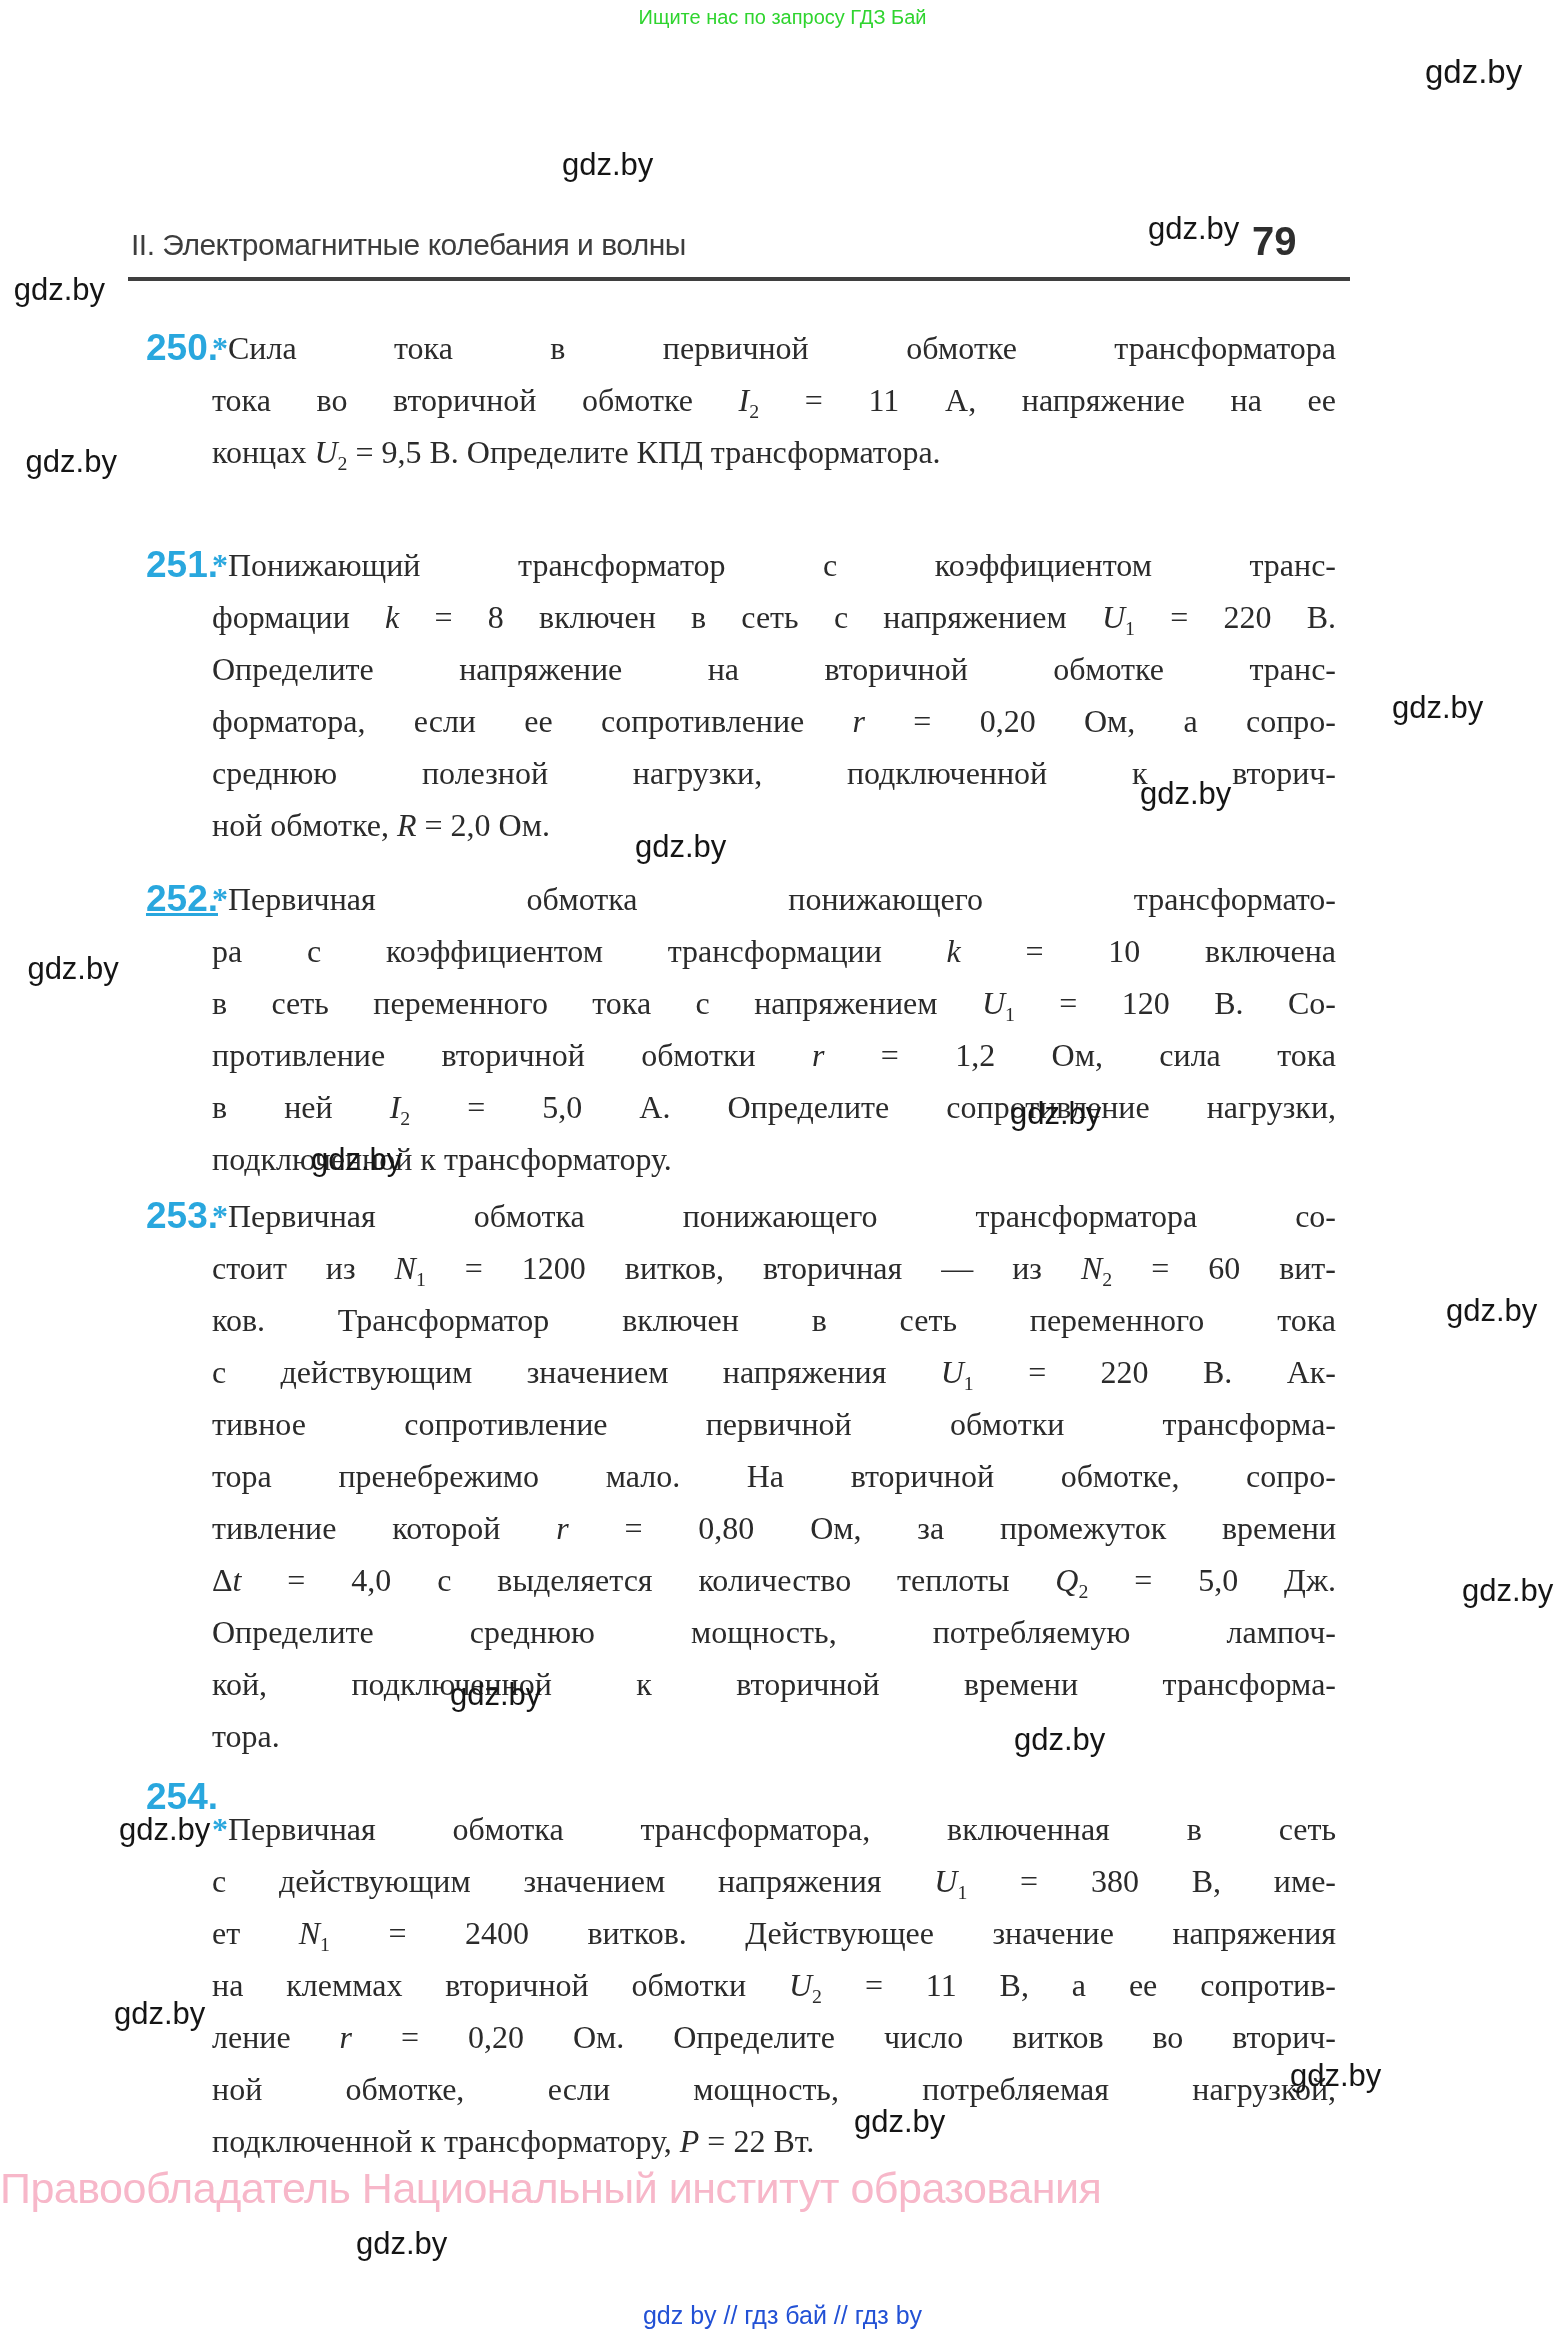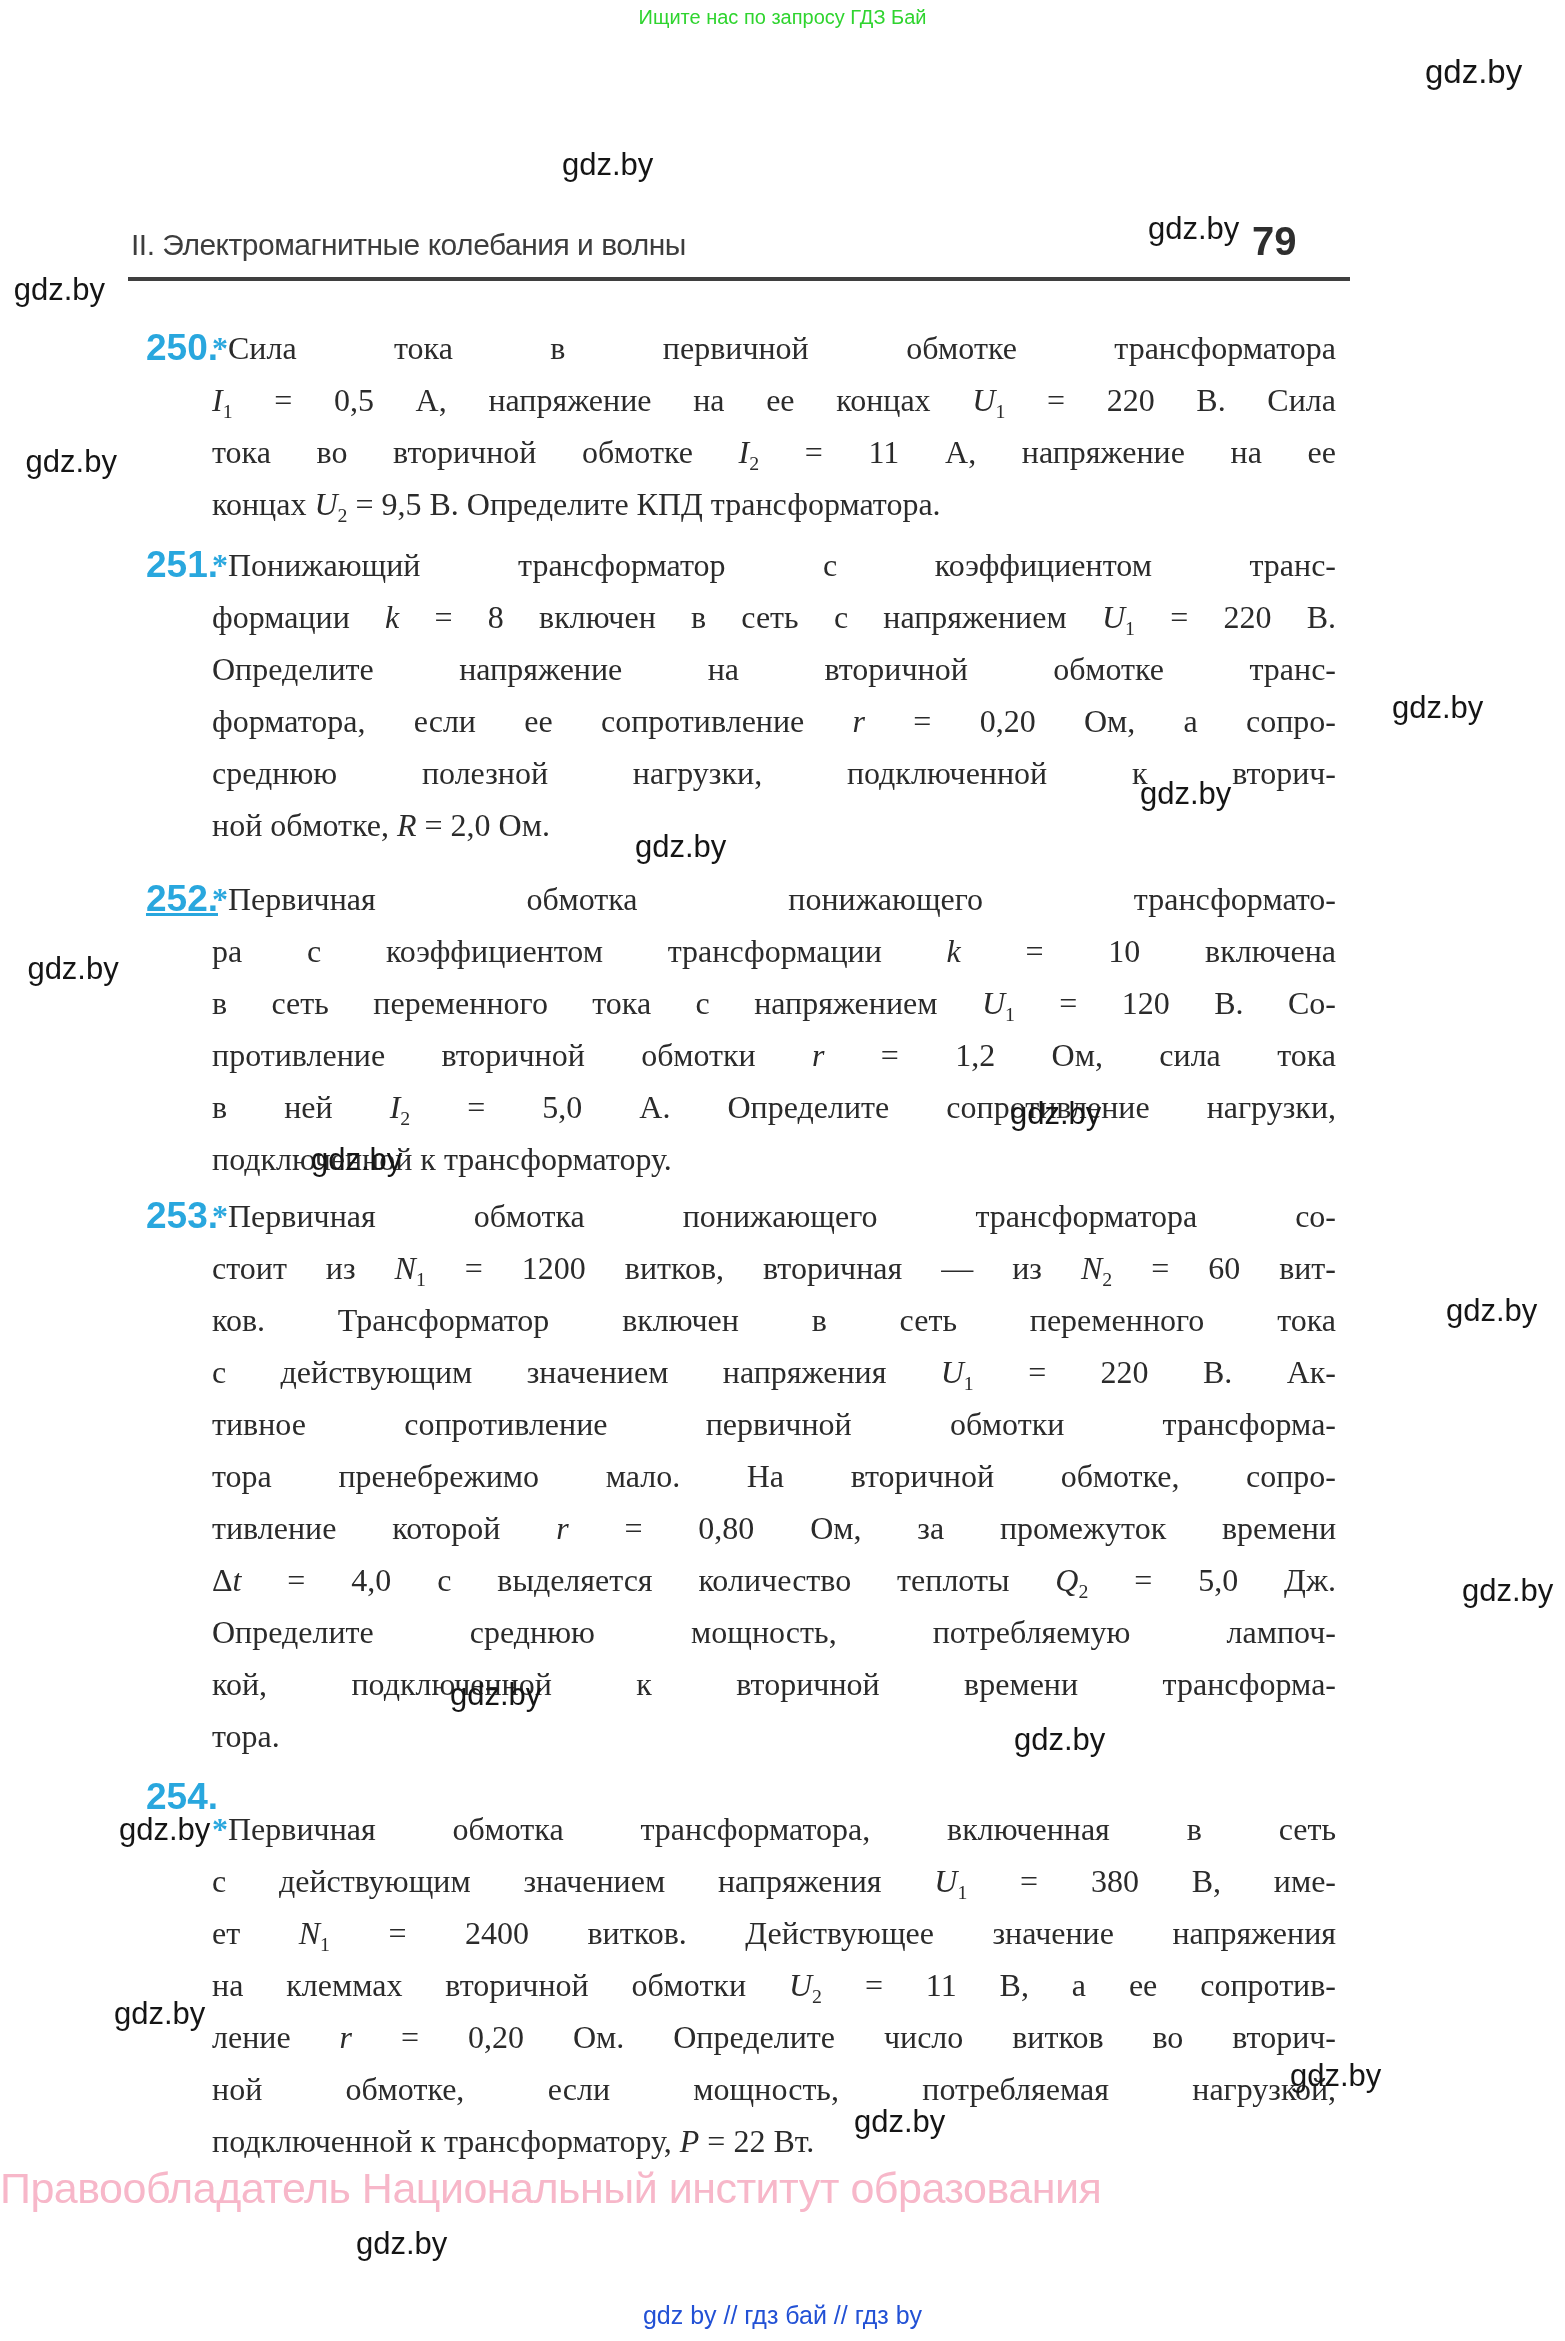--- a/index.html
+++ b/index.html
@@ -48,21 +48,20 @@
   <div class="top-banner">Ищите нас по запросу ГДЗ Бай</div>
 
   <div class="chapter">II. Электромагнитные колебания и волны</div>
   <div class="pagenum">79</div>
   <div class="rule"></div>
 
   <div>
       <div class="pnum" style="top: 322px;">250.</div>
       <div class="ptext" style="top: 322px;">
         <div class="line"><span class="star">*</span>Сила тока в первичной обмотке трансформатора</div>
-        <div class="line"><span class="mvar">I</span><sub>1</sub> = 0,5 А, напряжение на ее концах <span class="mvar">U</span><sub>1</sub> = 220 В. Сила</div>
         <div class="line">тока во вторичной обмотке <span class="mvar">I</span><sub>2</sub> = 11 А, напряжение на ее</div>
         <div class="line last">концах <span class="mvar">U</span><sub>2</sub> = 9,5 В. Определите КПД трансформатора.</div>
       </div>
       <div class="pnum" style="top: 539px;">251.</div>
       <div class="ptext" style="top: 539px;">
         <div class="line"><span class="star">*</span>Понижающий трансформатор с коэффициентом транс-</div>
         <div class="line">формации <span class="mvar">k</span> = 8 включен в сеть с напряжением <span class="mvar">U</span><sub>1</sub> = 220 В.</div>
         <div class="line">Определите напряжение на вторичной обмотке транс-</div>
         <div class="line">форматора, если ее сопротивление <span class="mvar">r</span> = 0,20 Ом, а сопро-</div>
         <div class="line">среднюю полезной нагрузки, подключенной к вторич-</div>

